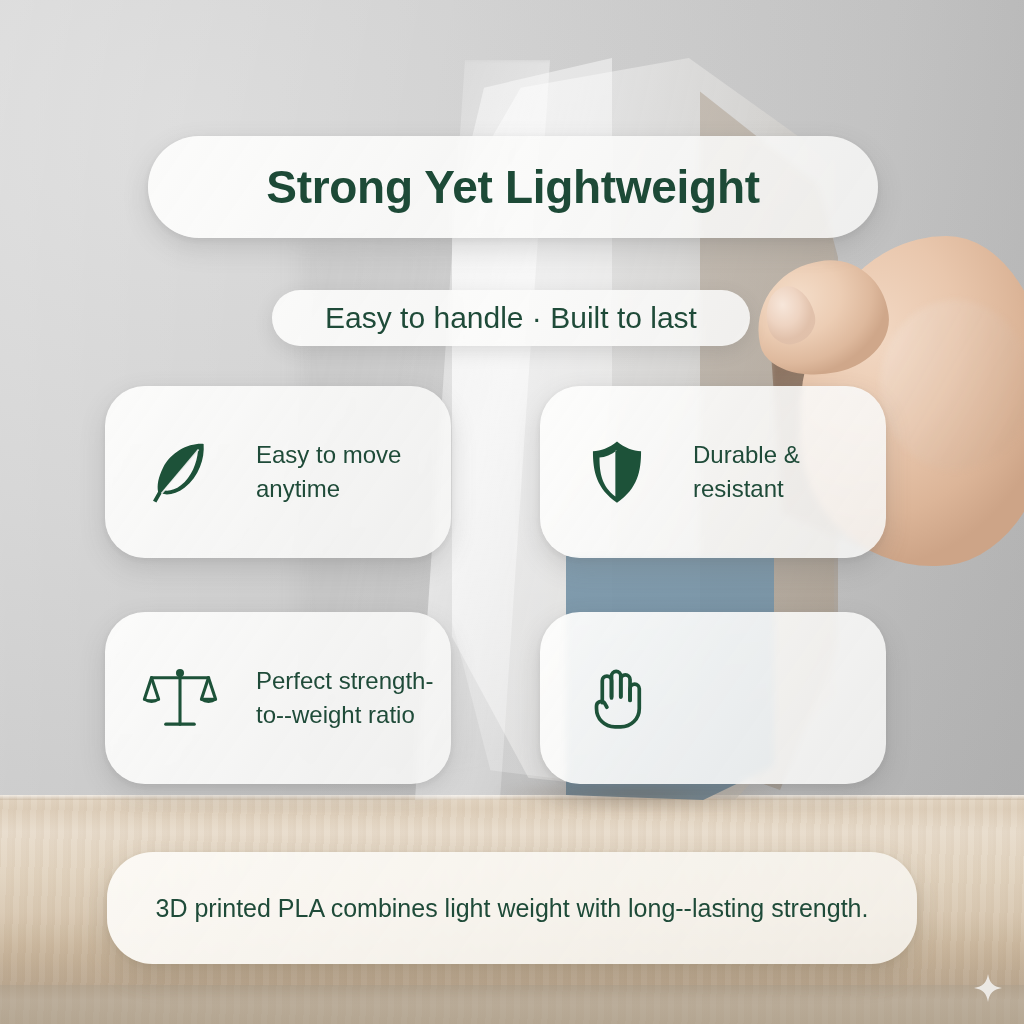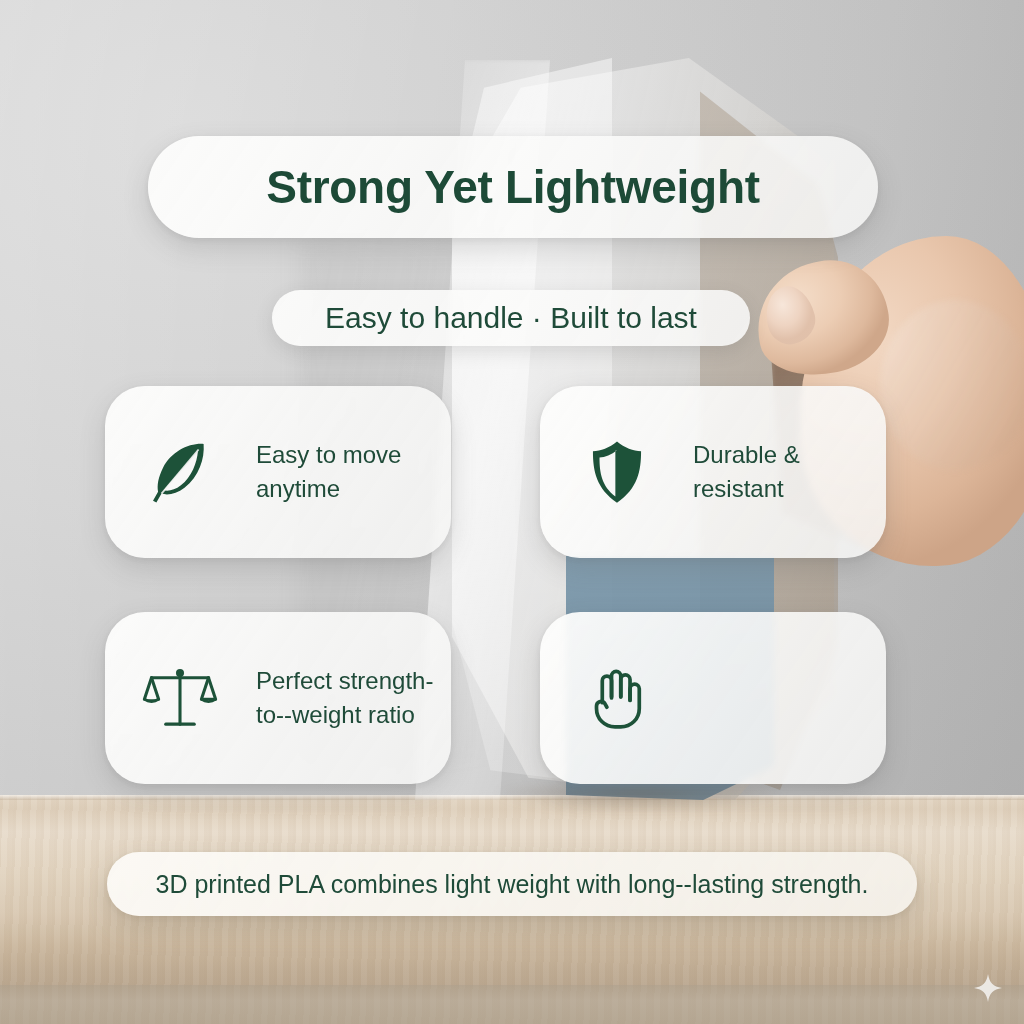--- a/index.html
+++ b/index.html
@@ -150,21 +150,21 @@
   #card-2{left:105px;top:612px;}
   #card-3{left:540px;top:612px;}
 
   .card-icon{width:78px;height:78px;flex:0 0 78px;display:flex;align-items:center;justify-content:center;}
   .card-text{
     color:#1f4b39;font-size:24px;line-height:1.42;font-weight:400;
     max-width:250px;
   }
 
   #footer-pill{
-    left:107px;top:852px;width:810px;height:64px;border-radius:46px;
+    left:107px;top:852px;width:810px;height:112px;border-radius:46px;
     justify-content:center;text-align:center;
     background:linear-gradient(125deg, rgba(252,250,246,.95) 0%, rgba(249,247,242,.91) 50%, rgba(246,243,237,.88) 100%);
     box-shadow:0 12px 28px rgba(110,95,75,.24), 0 2px 6px rgba(110,95,75,.12);
   }
   #footer-text{
     color:#1f4b39;font-size:25px;line-height:1.38;font-weight:400;padding:0 46px;
   }
 </style>
 </head>
 <body>

